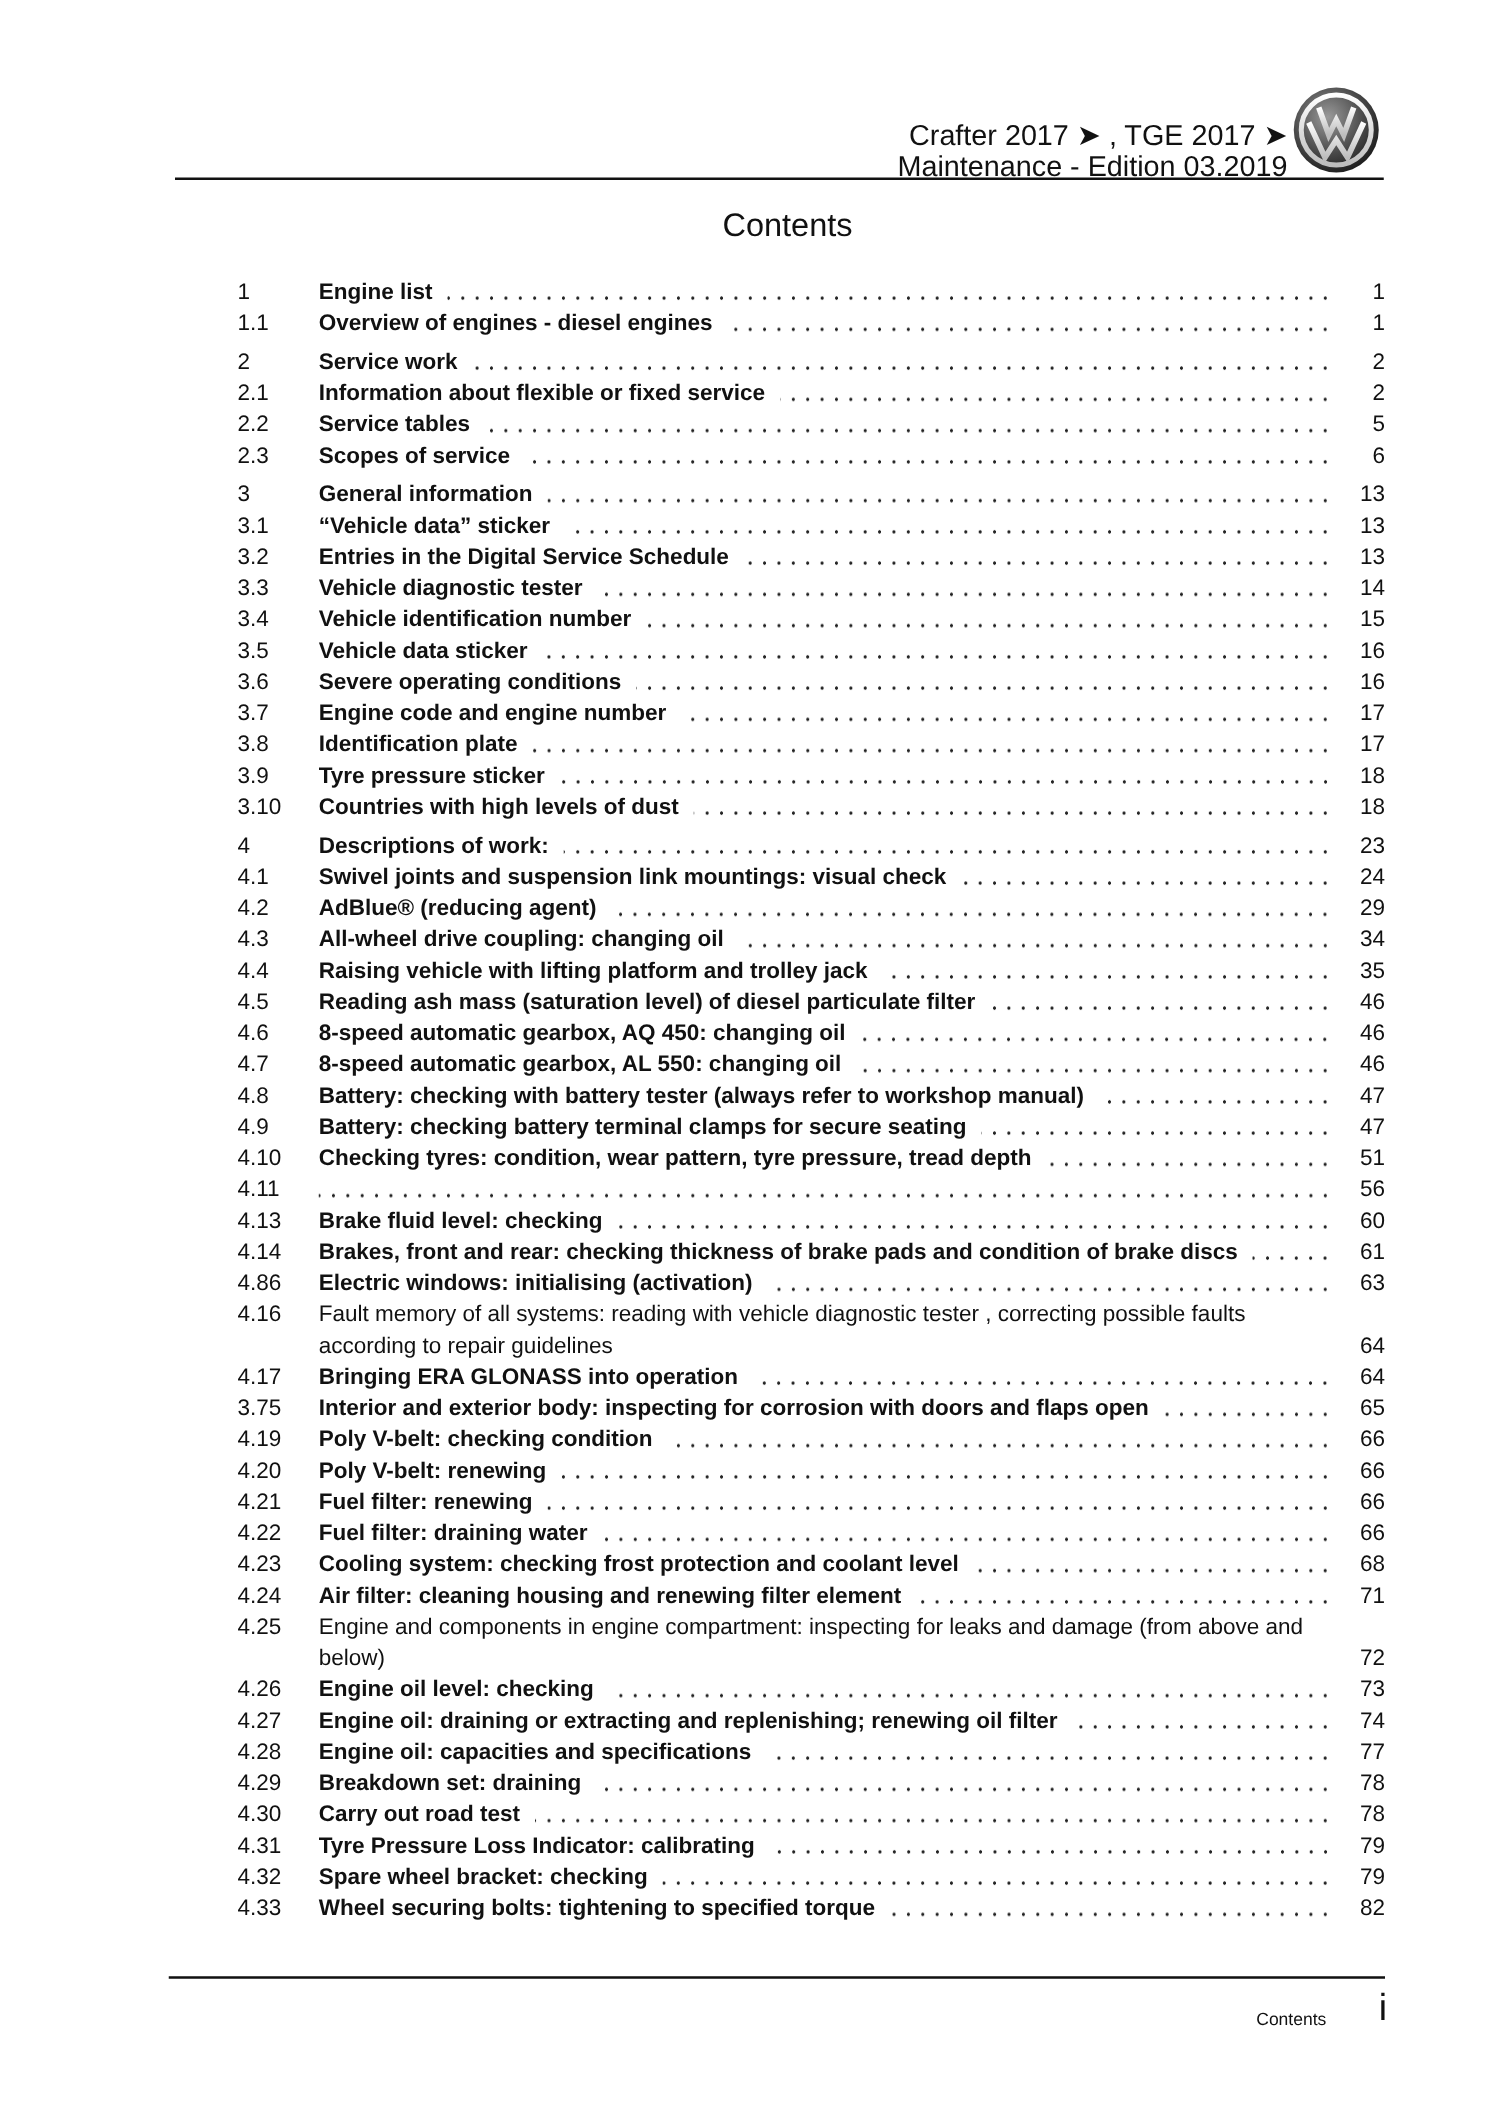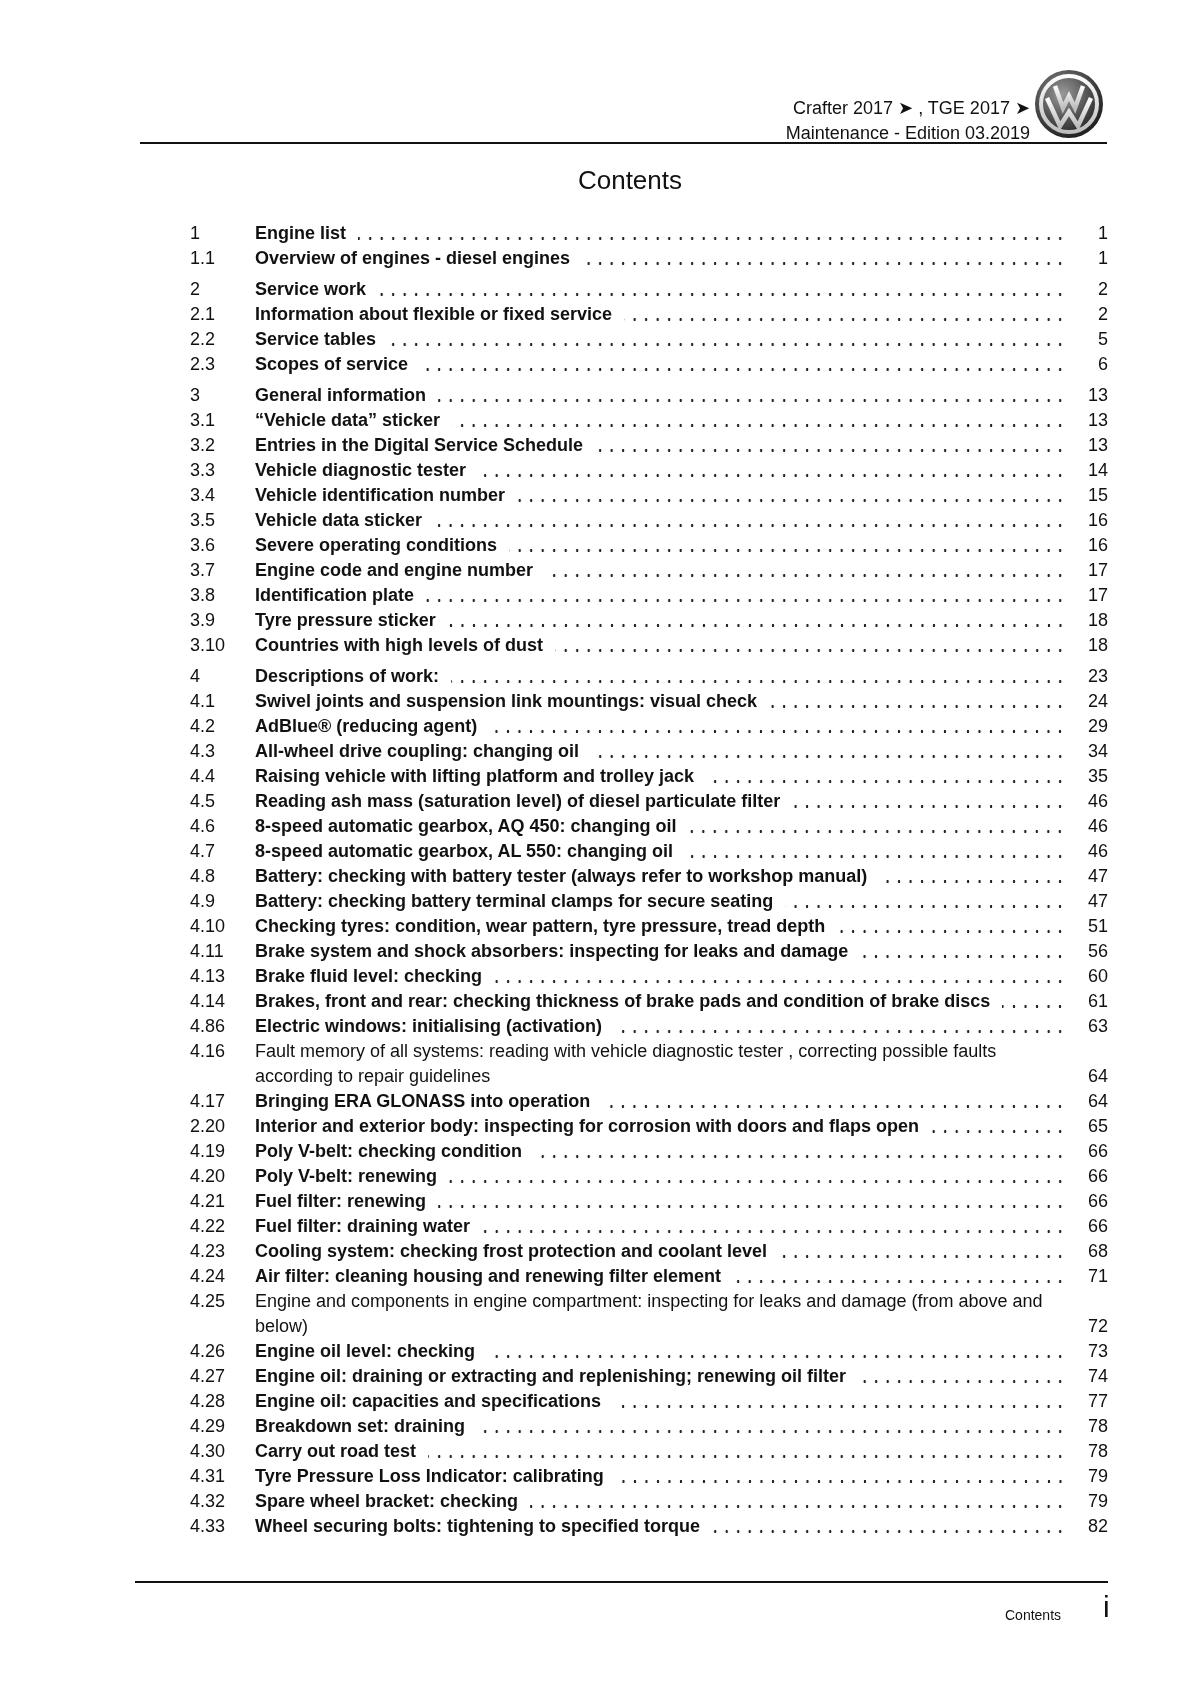--- a/index.html
+++ b/index.html
@@ -2,21 +2,21 @@
 <html><head>
 <meta charset="utf-8">
 <style>
   html, body { margin: 0; padding: 0; background: #ffffff; }
   body {
     width: 1191px; height: 1684px; position: relative; overflow: hidden;
     font-family: "Liberation Sans", sans-serif; color: #111111;
   }
   .header-text {
     position: absolute; right: 161px; top: 96px; text-align: right;
-    font-size: 18px; line-height: 25px; color: #111;
+    font-size: 23px; line-height: 25px; color: #111;
   }
   .logo {
     position: absolute; left: 1033px; top: 68px; width: 72px; height: 72px;
   }
   .rule-top {
     position: absolute; left: 140px; top: 142px; width: 967px; height: 2px; background: #111;
   }
   .page-title {
     position: absolute; left: 0; right: 0; top: 165px; text-align: center;
     padding-left: 260px; width: 740px; font-size: 26px; color: #111;
@@ -303,21 +303,20 @@
       <span class="t-num">4.10</span>
       <span class="t-body">
         <span class="t-title nowrap">Checking tyres: condition, wear pattern, tyre pressure, tread depth</span>
         <span class="t-dots"></span>
       </span>
       <span class="t-page">51</span>
     </div>
     <div class="toc-row">
       <span class="t-num">4.11</span>
       <span class="t-body">
-        <span class="t-title nowrap">Brake system and shock absorbers: inspecting for leaks and damage</span>
         <span class="t-dots"></span>
       </span>
       <span class="t-page">56</span>
     </div>
     <div class="toc-row">
       <span class="t-num">4.13</span>
       <span class="t-body">
         <span class="t-title nowrap">Brake fluid level: checking</span>
         <span class="t-dots"></span>
       </span>
@@ -349,21 +348,21 @@
     </div>
     <div class="toc-row">
       <span class="t-num">4.17</span>
       <span class="t-body">
         <span class="t-title nowrap">Bringing ERA GLONASS into operation</span>
         <span class="t-dots"></span>
       </span>
       <span class="t-page">64</span>
     </div>
     <div class="toc-row">
-      <span class="t-num">2.20</span>
+      <span class="t-num">3.75</span>
       <span class="t-body">
         <span class="t-title nowrap">Interior and exterior body: inspecting for corrosion with doors and flaps open</span>
         <span class="t-dots"></span>
       </span>
       <span class="t-page">65</span>
     </div>
     <div class="toc-row">
       <span class="t-num">4.19</span>
       <span class="t-body">
         <span class="t-title nowrap">Poly V-belt: checking condition</span>

